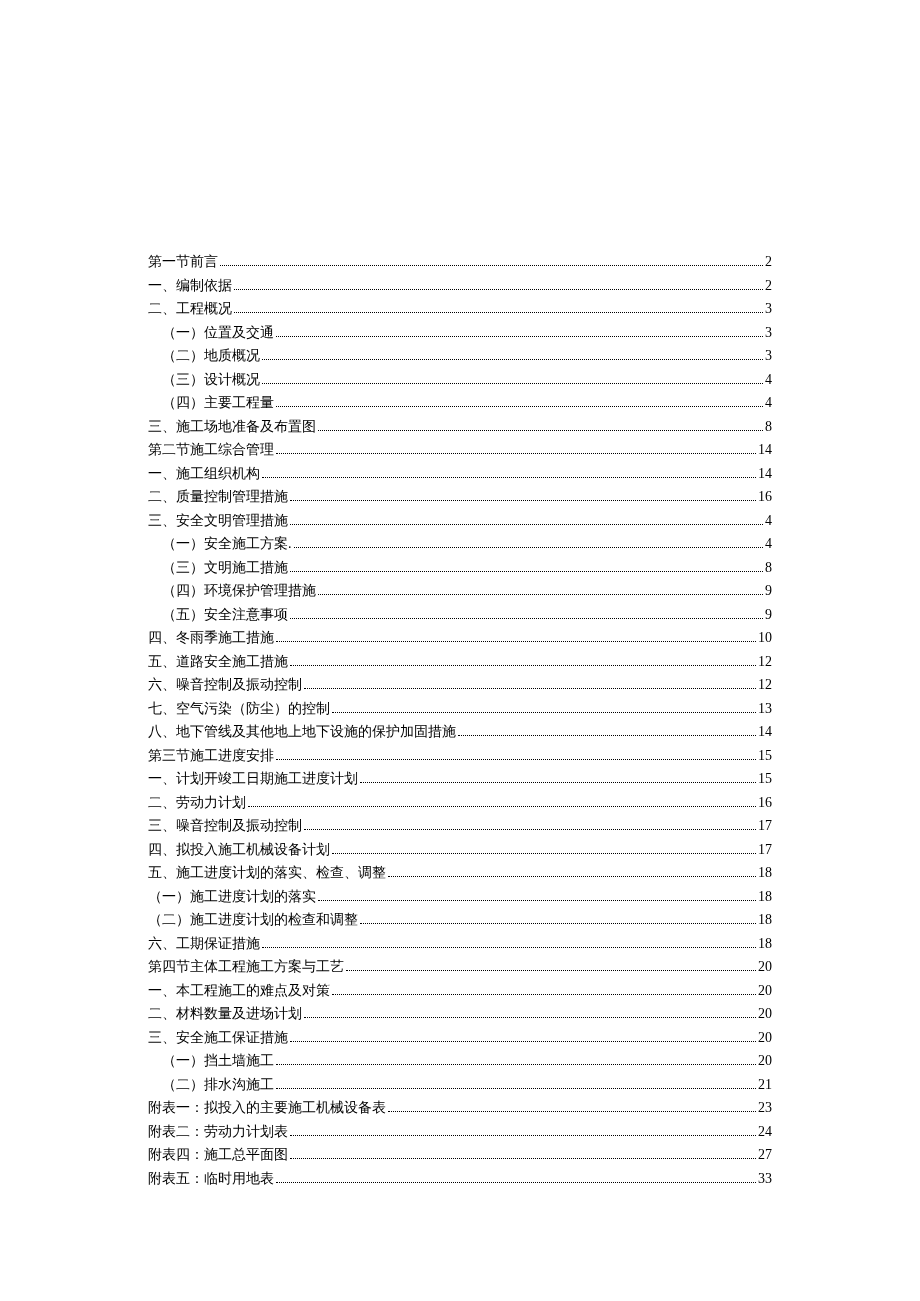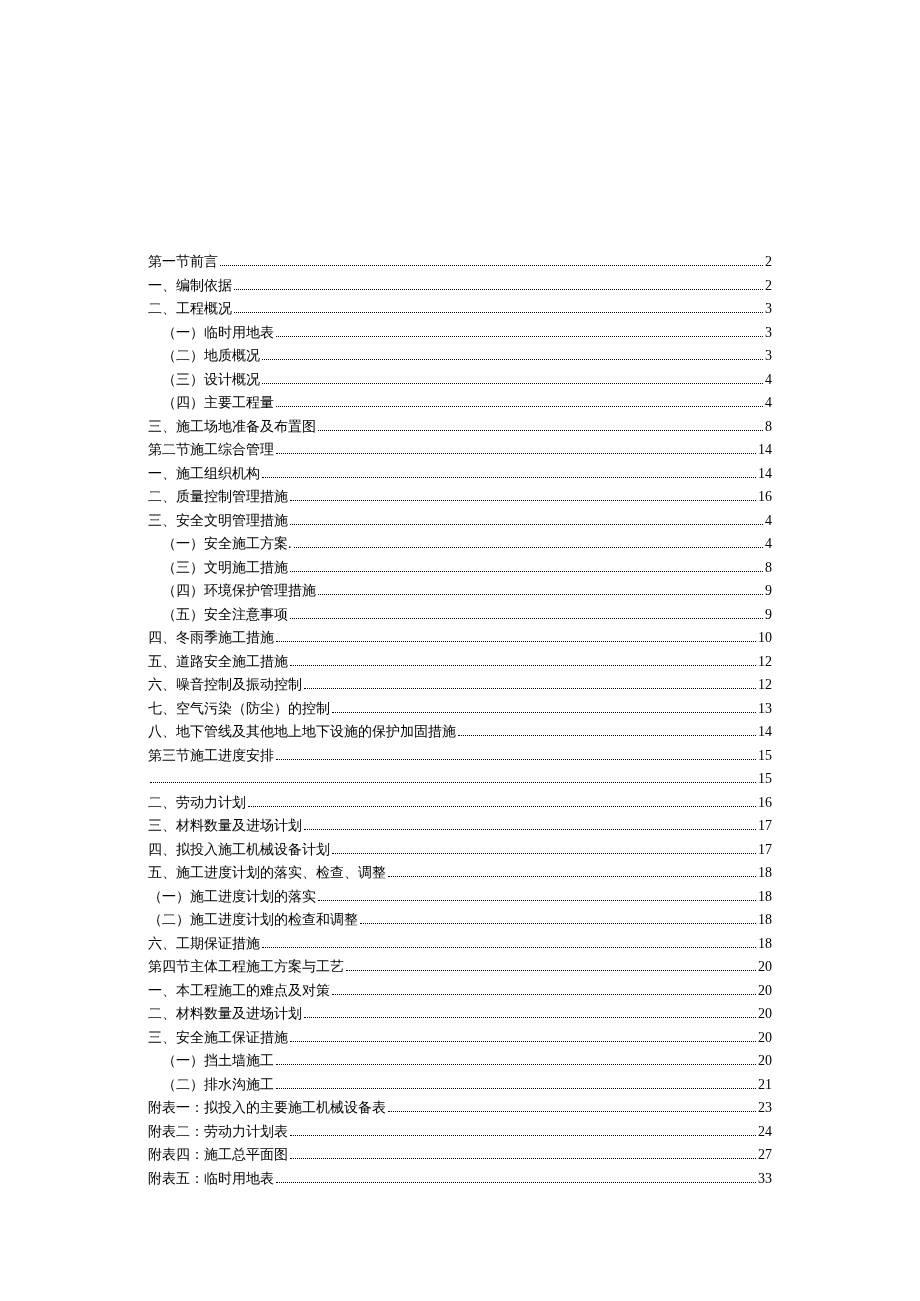--- a/index.html
+++ b/index.html
@@ -51,21 +51,21 @@
         <span class="toc-label">一、编制依据</span>
         <span class="toc-dots"></span>
         <span class="toc-page">2</span>
       </div>
       <div class="toc-line">
         <span class="toc-label">二、工程概况</span>
         <span class="toc-dots"></span>
         <span class="toc-page">3</span>
       </div>
       <div class="toc-line toc-indent-1">
-        <span class="toc-label">（一）临时用地表</span>
+        <span class="toc-label">（一）位置及交通</span>
         <span class="toc-dots"></span>
         <span class="toc-page">3</span>
       </div>
       <div class="toc-line toc-indent-1">
         <span class="toc-label">（二）地质概况</span>
         <span class="toc-dots"></span>
         <span class="toc-page">3</span>
       </div>
       <div class="toc-line toc-indent-1">
         <span class="toc-label">（三）设计概况</span>
@@ -146,30 +146,31 @@
         <span class="toc-label">八、地下管线及其他地上地下设施的保护加固措施</span>
         <span class="toc-dots"></span>
         <span class="toc-page">14</span>
       </div>
       <div class="toc-line">
         <span class="toc-label">第三节施工进度安排</span>
         <span class="toc-dots"></span>
         <span class="toc-page">15</span>
       </div>
       <div class="toc-line">
+        <span class="toc-label">一、计划开竣工日期施工进度计划</span>
         <span class="toc-dots"></span>
         <span class="toc-page">15</span>
       </div>
       <div class="toc-line">
         <span class="toc-label">二、劳动力计划</span>
         <span class="toc-dots"></span>
         <span class="toc-page">16</span>
       </div>
       <div class="toc-line">
-        <span class="toc-label">三、材料数量及进场计划</span>
+        <span class="toc-label">三、噪音控制及振动控制</span>
         <span class="toc-dots"></span>
         <span class="toc-page">17</span>
       </div>
       <div class="toc-line">
         <span class="toc-label">四、拟投入施工机械设备计划</span>
         <span class="toc-dots"></span>
         <span class="toc-page">17</span>
       </div>
       <div class="toc-line">
         <span class="toc-label">五、施工进度计划的落实、检查、调整</span>

